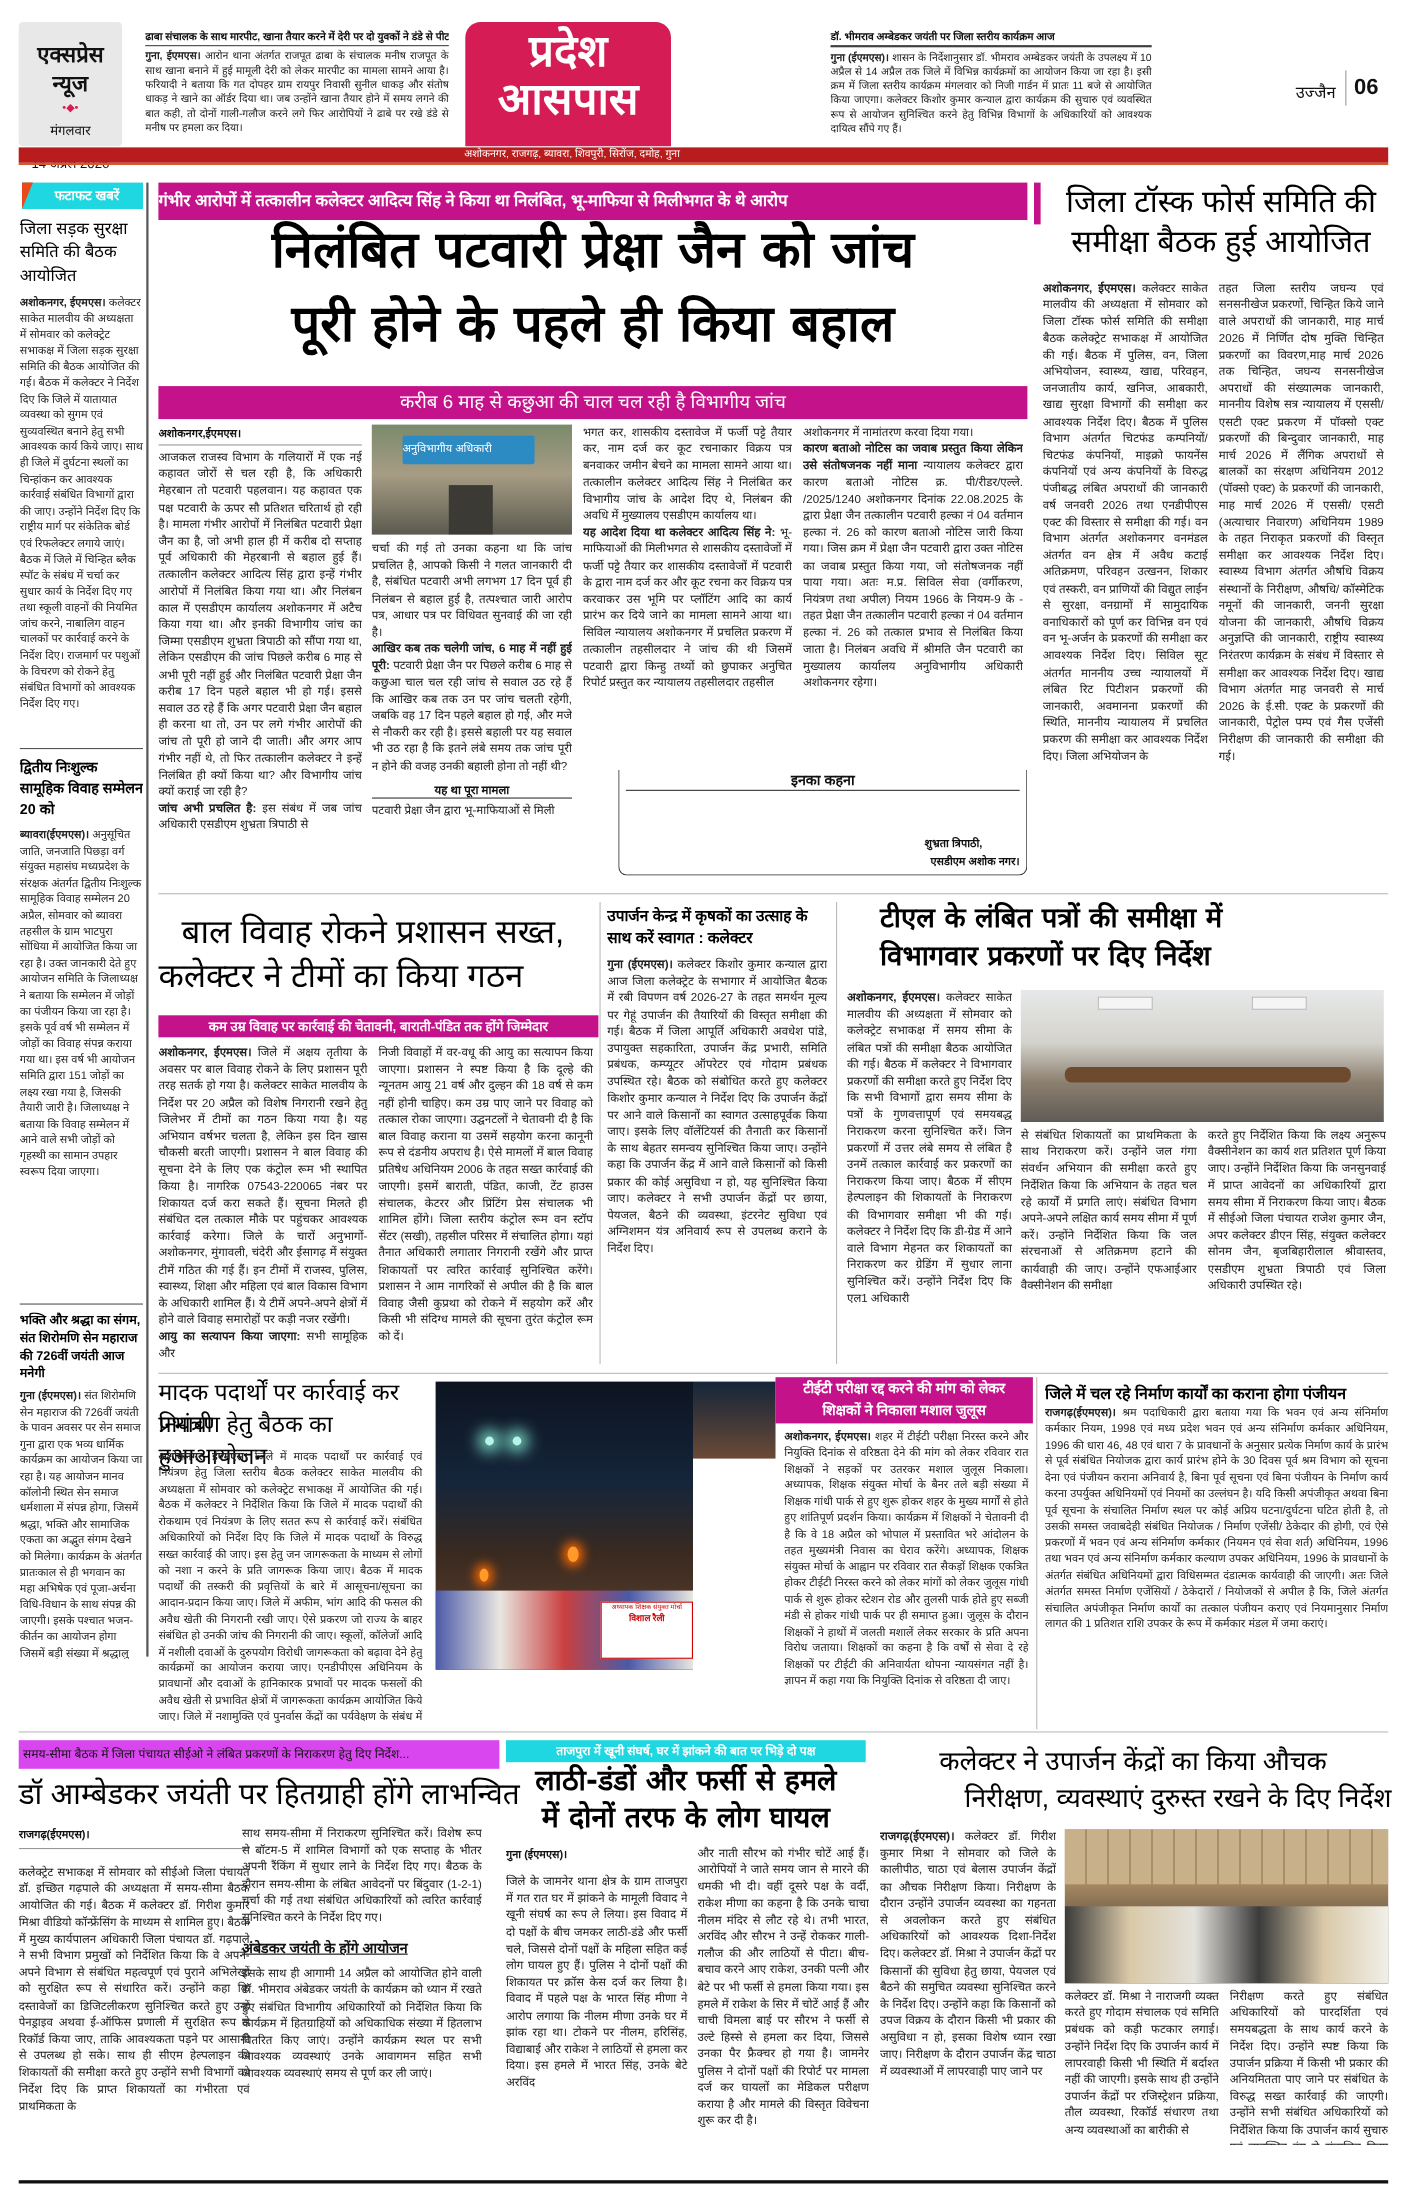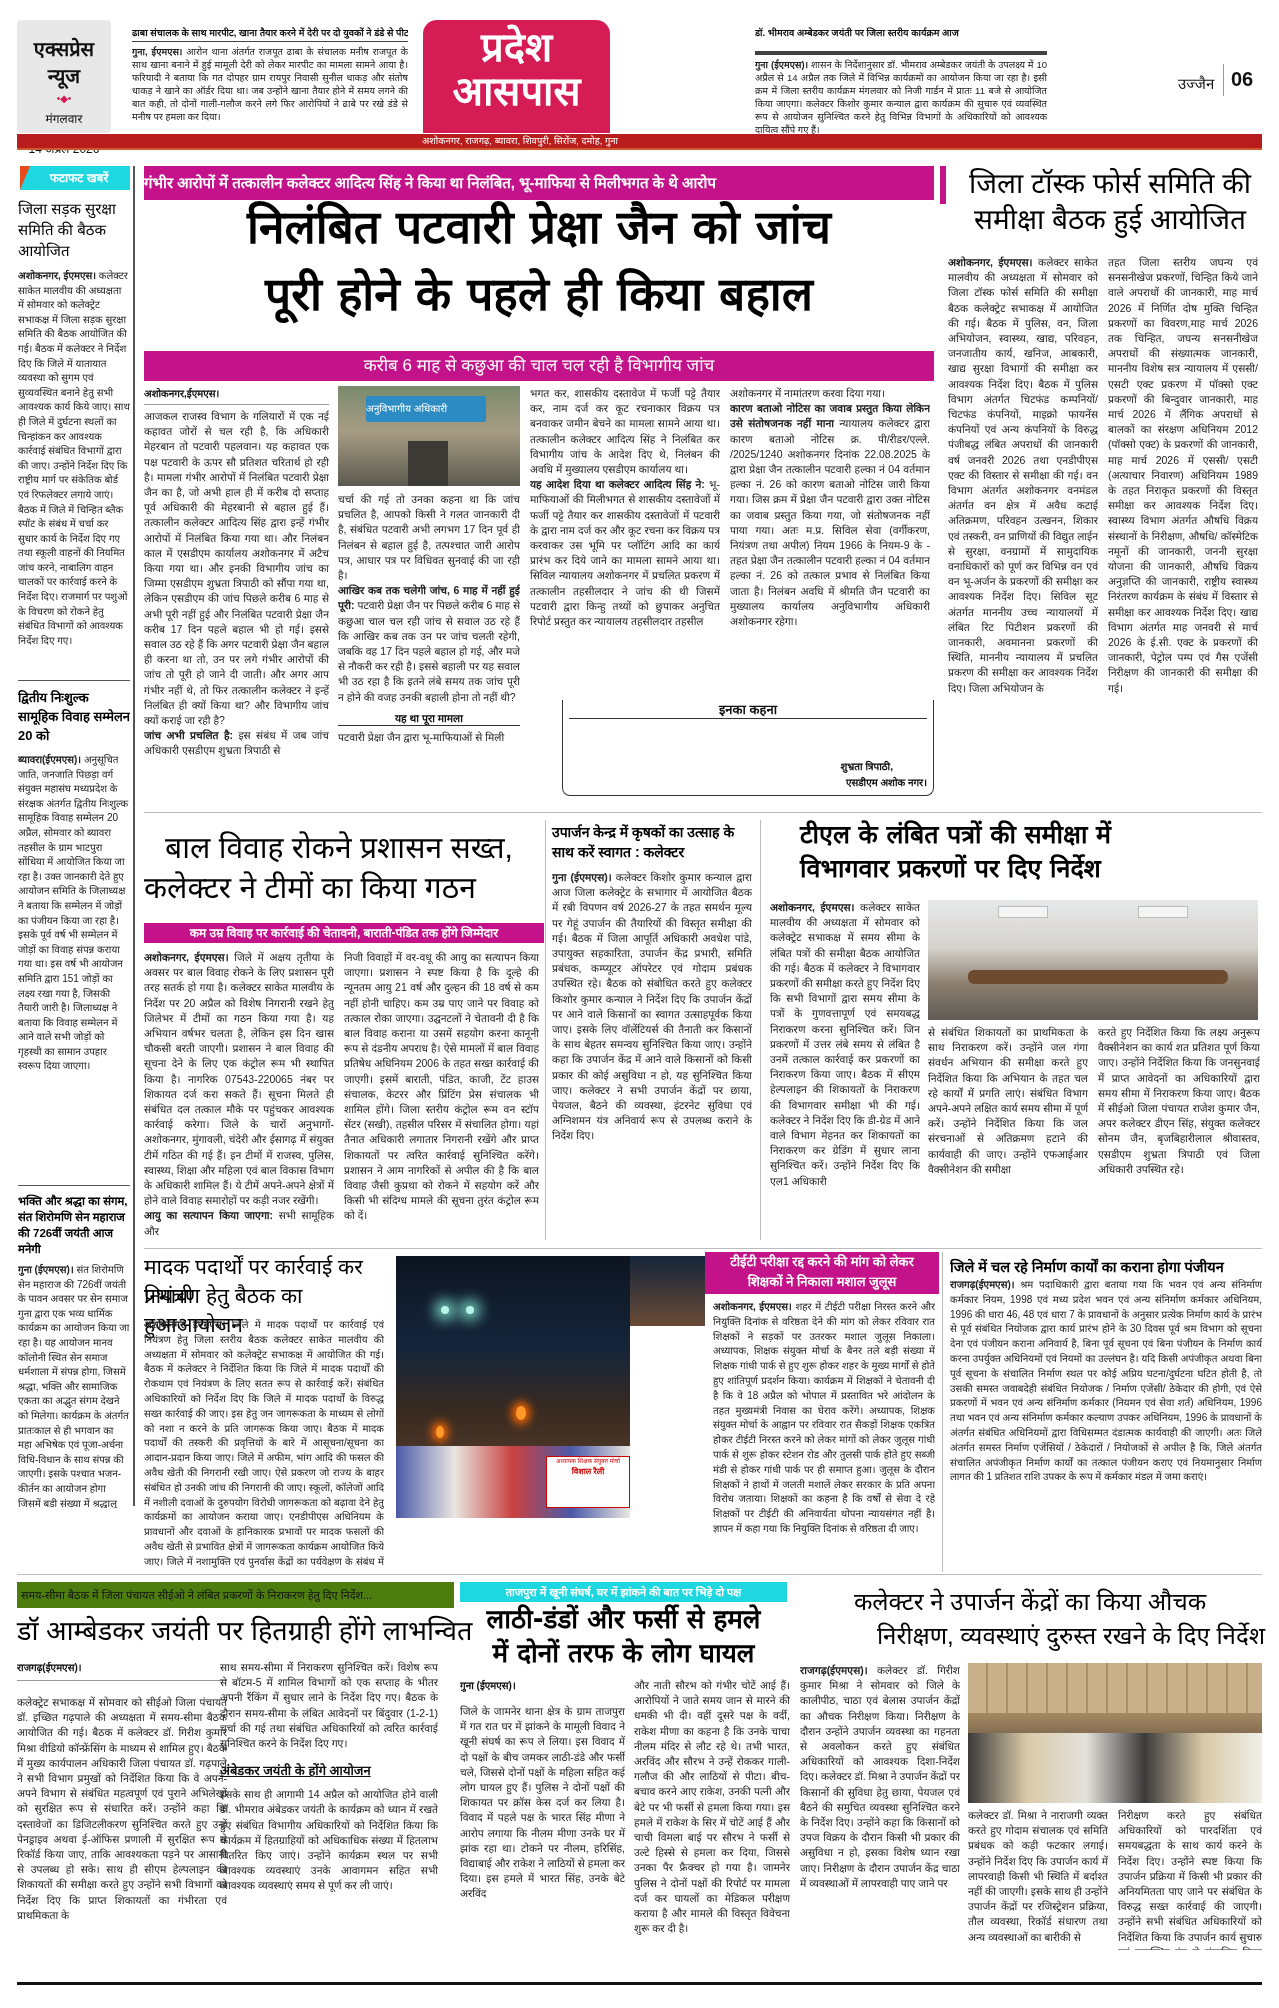--- a/index.html
+++ b/index.html
@@ -33,21 +33,21 @@
   <div style="font-weight:bold;font-size:9.5px;border-bottom:1px solid #444;padding-bottom:2px;white-space:nowrap;overflow:hidden">ढाबा संचालक के साथ मारपीट, खाना तैयार करने में देरी पर दो युवकों ने डंडे से पीटा</div>
   <div class="body-text" style="font-size:9.5px;line-height:13px;margin-top:3px;height:84px;overflow:hidden"><b>गुना, ईएमएस।</b><span> आरोन थाना अंतर्गत राजपूत ढाबा के संचालक मनीष राजपूत के साथ खाना बनाने में हुई मामूली देरी को लेकर मारपीट का मामला सामने आया है। फरियादी ने बताया कि गत दोपहर ग्राम रायपुर निवासी सुनील धाकड़ और संतोष धाकड़ ने खाने का ऑर्डर दिया था। जब उन्होंने खाना तैयार होने में समय लगने की बात कही, तो दोनों गाली-गलौज करने लगे फिर आरोपियों ने ढाबे पर रखे डंडे से मनीष पर हमला कर दिया।</span></div>
 </div>
 
 <div id="brand-box" class="abs">
   <div class="hl" style="color:#fff;font-size:40px;margin-top:6px">प्रदेश</div>
   <div class="hl" style="color:#fff;font-size:40px;margin-top:2px">आसपास</div>
 </div>
 
 <div class="abs" style="left:755px;top:26px;width:292px">
-  <div style="font-weight:bold;font-size:9.5px;border-bottom:4px solid #404040;padding-bottom:12px;white-space:nowrap;overflow:hidden">डॉ. भीमराव अम्बेडकर जयंती पर जिला स्तरीय कार्यक्रम आज</div>
+  <div style="font-weight:bold;font-size:9.5px;border-bottom:2px solid #404040;padding-bottom:2px;white-space:nowrap;overflow:hidden">डॉ. भीमराव अम्बेडकर जयंती पर जिला स्तरीय कार्यक्रम आज</div>
   <div class="body-text" style="font-size:9.5px;line-height:13px;margin-top:3px;height:84px;overflow:hidden"><b>गुना (ईएमएस)।</b><span> शासन के निर्देशानुसार डॉ. भीमराव अम्बेडकर जयंती के उपलक्ष्य में 10 अप्रैल से 14 अप्रैल तक जिले में विभिन्न कार्यक्रमों का आयोजन किया जा रहा है। इसी क्रम में जिला स्तरीय कार्यक्रम मंगलवार को निजी गार्डन में प्रातः 11 बजे से आयोजित किया जाएगा। कलेक्टर किशोर कुमार कन्याल द्वारा कार्यक्रम की सुचारु एवं व्यवस्थित रूप से आयोजन सुनिश्चित करने हेतु विभिन्न विभागों के अधिकारियों को आवश्यक दायित्व सौंपे गए हैं।</span></div>
 </div>
 
 <div class="abs" style="left:1178px;top:73px;font-size:15px">उज्जैन</div>
 <div class="abs" style="left:1223px;top:64px;width:1px;height:32px;background:#999"></div>
 <div class="abs" style="left:1231px;top:68px;font-size:20px;font-weight:bold">06</div>
 
 <div id="mast-bar" class="abs">
   <span style="position:absolute;left:405px;top:0;font-size:9.5px;color:#fff;line-height:14px">अशोकनगर, राजगढ़, ब्यावरा, शिवपुरी, सिरोंज, दमोह, गुना</span>
 </div>
@@ -183,21 +183,21 @@
 </div>
 
 <div class="rule" style="left:942px;top:1252px;width:1px;height:320px;background:#bbb"></div>
 <div class="abs hl-c" style="left:950px;top:1256px;width:312px;font-size:14.5px;font-weight:bold;white-space:nowrap;overflow:hidden">जिले में चल रहे निर्माण कार्यों का कराना होगा पंजीयन</div>
 <div class="col" style="left:950px;top:1278px;width:312px;height:292px">
   <div class="body-text" style="font-size:10px;line-height:14.8px"><b>राजगढ़(ईएमएस)।</b><span> श्रम पदाधिकारी द्वारा बताया गया कि भवन एवं अन्य संनिर्माण कर्मकार नियम, 1998 एवं मध्य प्रदेश भवन एवं अन्य संनिर्माण कर्मकार अधिनियम, 1996 की धारा 46, 48 एवं धारा 7 के प्रावधानों के अनुसार प्रत्येक निर्माण कार्य के प्रारंभ से पूर्व संबंधित नियोजक द्वारा कार्य प्रारंभ होने के 30 दिवस पूर्व श्रम विभाग को सूचना देना एवं पंजीयन कराना अनिवार्य है, बिना पूर्व सूचना एवं बिना पंजीयन के निर्माण कार्य करना उपर्युक्त अधिनियमों एवं नियमों का उल्लंघन है। यदि किसी अपंजीकृत अथवा बिना पूर्व सूचना के संचालित निर्माण स्थल पर कोई अप्रिय घटना/दुर्घटना घटित होती है, तो उसकी समस्त जवाबदेही संबंधित नियोजक / निर्माण एजेंसी/ ठेकेदार की होगी, एवं ऐसे प्रकरणों में भवन एवं अन्य संनिर्माण कर्मकार (नियमन एवं सेवा शर्त) अधिनियम, 1996 तथा भवन एवं अन्य संनिर्माण कर्मकार कल्याण उपकर अधिनियम, 1996 के प्रावधानों के अंतर्गत संबंधित अधिनियमों द्वारा विधिसम्मत दंडात्मक कार्यवाही की जाएगी। अतः जिले अंतर्गत समस्त निर्माण एजेंसियों / ठेकेदारों / नियोजकों से अपील है कि, जिले अंतर्गत संचालित अपंजीकृत निर्माण कार्यों का तत्काल पंजीयन कराए एवं नियमानुसार निर्माण लागत की 1 प्रतिशत राशि उपकर के रूप में कर्मकार मंडल में जमा कराएं।</span></div>
 </div>
 
 <div class="rule" style="left:17px;top:1574px;width:1245px;height:1px;background:#bbb"></div>
 
-<div class="abs" style="left:17px;top:1582px;width:437px;height:26px;background:#4d7c0f;font-size:11px;line-height:26px;padding-left:4px;white-space:nowrap;overflow:hidden">समय-सीमा बैठक में जिला पंचायत सीईओ ने लंबित प्रकरणों के निराकरण हेतु दिए निर्देश...</div>
+<div class="abs" style="left:17px;top:1582px;width:437px;height:26px;background:#d946ef;font-size:11px;line-height:26px;padding-left:4px;white-space:nowrap;overflow:hidden">समय-सीमा बैठक में जिला पंचायत सीईओ ने लंबित प्रकरणों के निराकरण हेतु दिए निर्देश...</div>
 <div class="abs hl-c" style="left:17px;top:1612px;width:437px;font-size:27px;line-height:38px;white-space:nowrap">डॉ आम्बेडकर जयंती पर हितग्राही होंगे लाभन्वित</div>
 <div class="col" style="left:17px;top:1660px;width:210px;height:290px">
   <div style="font-weight:bold;font-size:10px;border-bottom:1px solid #999;padding-bottom:6px;margin-bottom:14px">राजगढ़(ईएमएस)।</div>
   <div class="body-text">कलेक्ट्रेट सभाकक्ष में सोमवार को सीईओ जिला पंचायत डॉ. इच्छित गढ़पाले की अध्यक्षता में समय-सीमा बैठक आयोजित की गई। बैठक में कलेक्टर डॉ. गिरीश कुमार मिश्रा वीडियो कॉन्फ्रेंसिंग के माध्यम से शामिल हुए। बैठक में मुख्य कार्यपालन अधिकारी जिला पंचायत डॉ. गढ़पाले ने सभी विभाग प्रमुखों को निर्देशित किया कि वे अपने-अपने विभाग से संबंधित महत्वपूर्ण एवं पुराने अभिलेखों को सुरक्षित रूप से संधारित करें। उन्होंने कहा कि दस्तावेजों का डिजिटलीकरण सुनिश्चित करते हुए उन्हें पेनड्राइव अथवा ई-ऑफिस प्रणाली में सुरक्षित रूप से रिकॉर्ड किया जाए, ताकि आवश्यकता पड़ने पर आसानी से उपलब्ध हो सके। साथ ही सीएम हेल्पलाइन की शिकायतों की समीक्षा करते हुए उन्होंने सभी विभागों को निर्देश दिए कि प्राप्त शिकायतों का गंभीरता एवं प्राथमिकता के</div>
 </div>
 <div class="col" style="left:220px;top:1660px;width:218px;height:290px">
   <div class="body-text">साथ समय-सीमा में निराकरण सुनिश्चित करें। विशेष रूप से बॉटम-5 में शामिल विभागों को एक सप्ताह के भीतर अपनी रैंकिंग में सुधार लाने के निर्देश दिए गए। बैठक के दौरान समय-सीमा के लंबित आवेदनों पर बिंदुवार (1-2-1) चर्चा की गई तथा संबंधित अधिकारियों को त्वरित कार्रवाई सुनिश्चित करने के निर्देश दिए गए।</div>
   <div style="font-weight:bold;font-size:13px;text-decoration:underline;margin:10px 0 8px">अंबेडकर जयंती के होंगे आयोजन</div>
   <div class="body-text">इसके साथ ही आगामी 14 अप्रैल को आयोजित होने वाली डॉ. भीमराव अंबेडकर जयंती के कार्यक्रम को ध्यान में रखते हुए संबंधित विभागीय अधिकारियों को निर्देशित किया कि कार्यक्रम में हितग्राहियों को अधिकाधिक संख्या में हितलाभ वितरित किए जाएं। उन्होंने कार्यक्रम स्थल पर सभी आवश्यक व्यवस्थाएं उनके आवागमन सहित सभी आवश्यक व्यवस्थाएं समय से पूर्ण कर ली जाएं।</div>
 </div>

